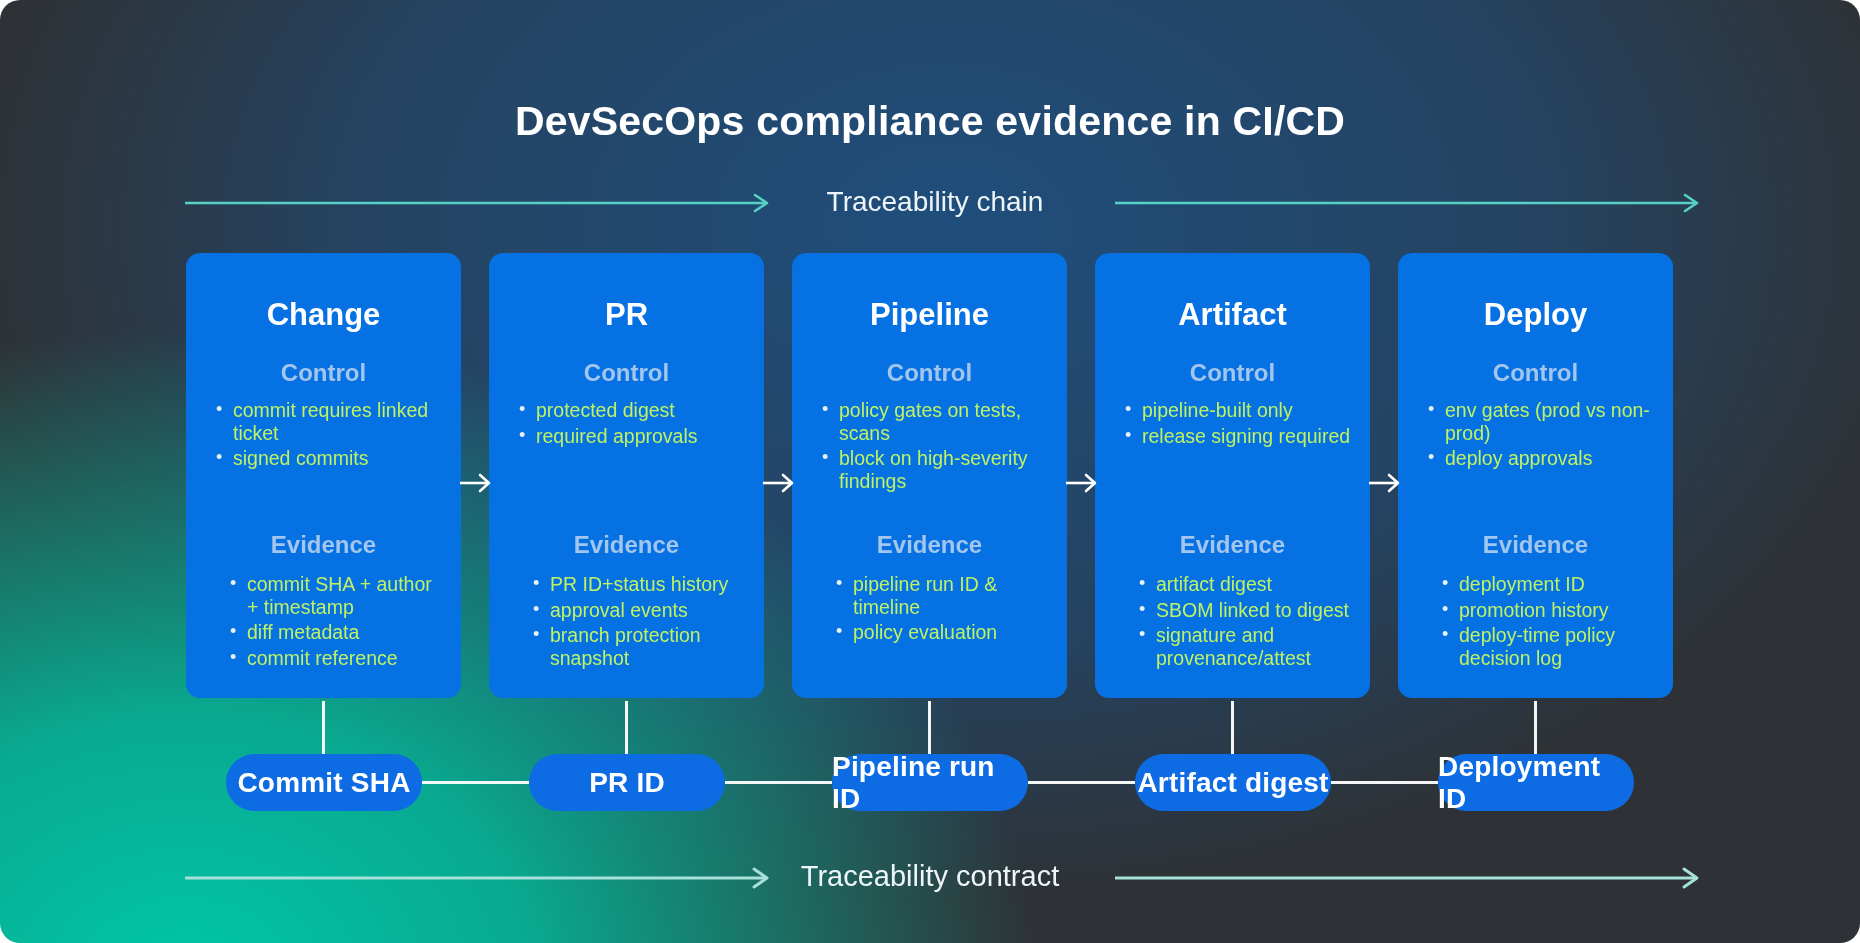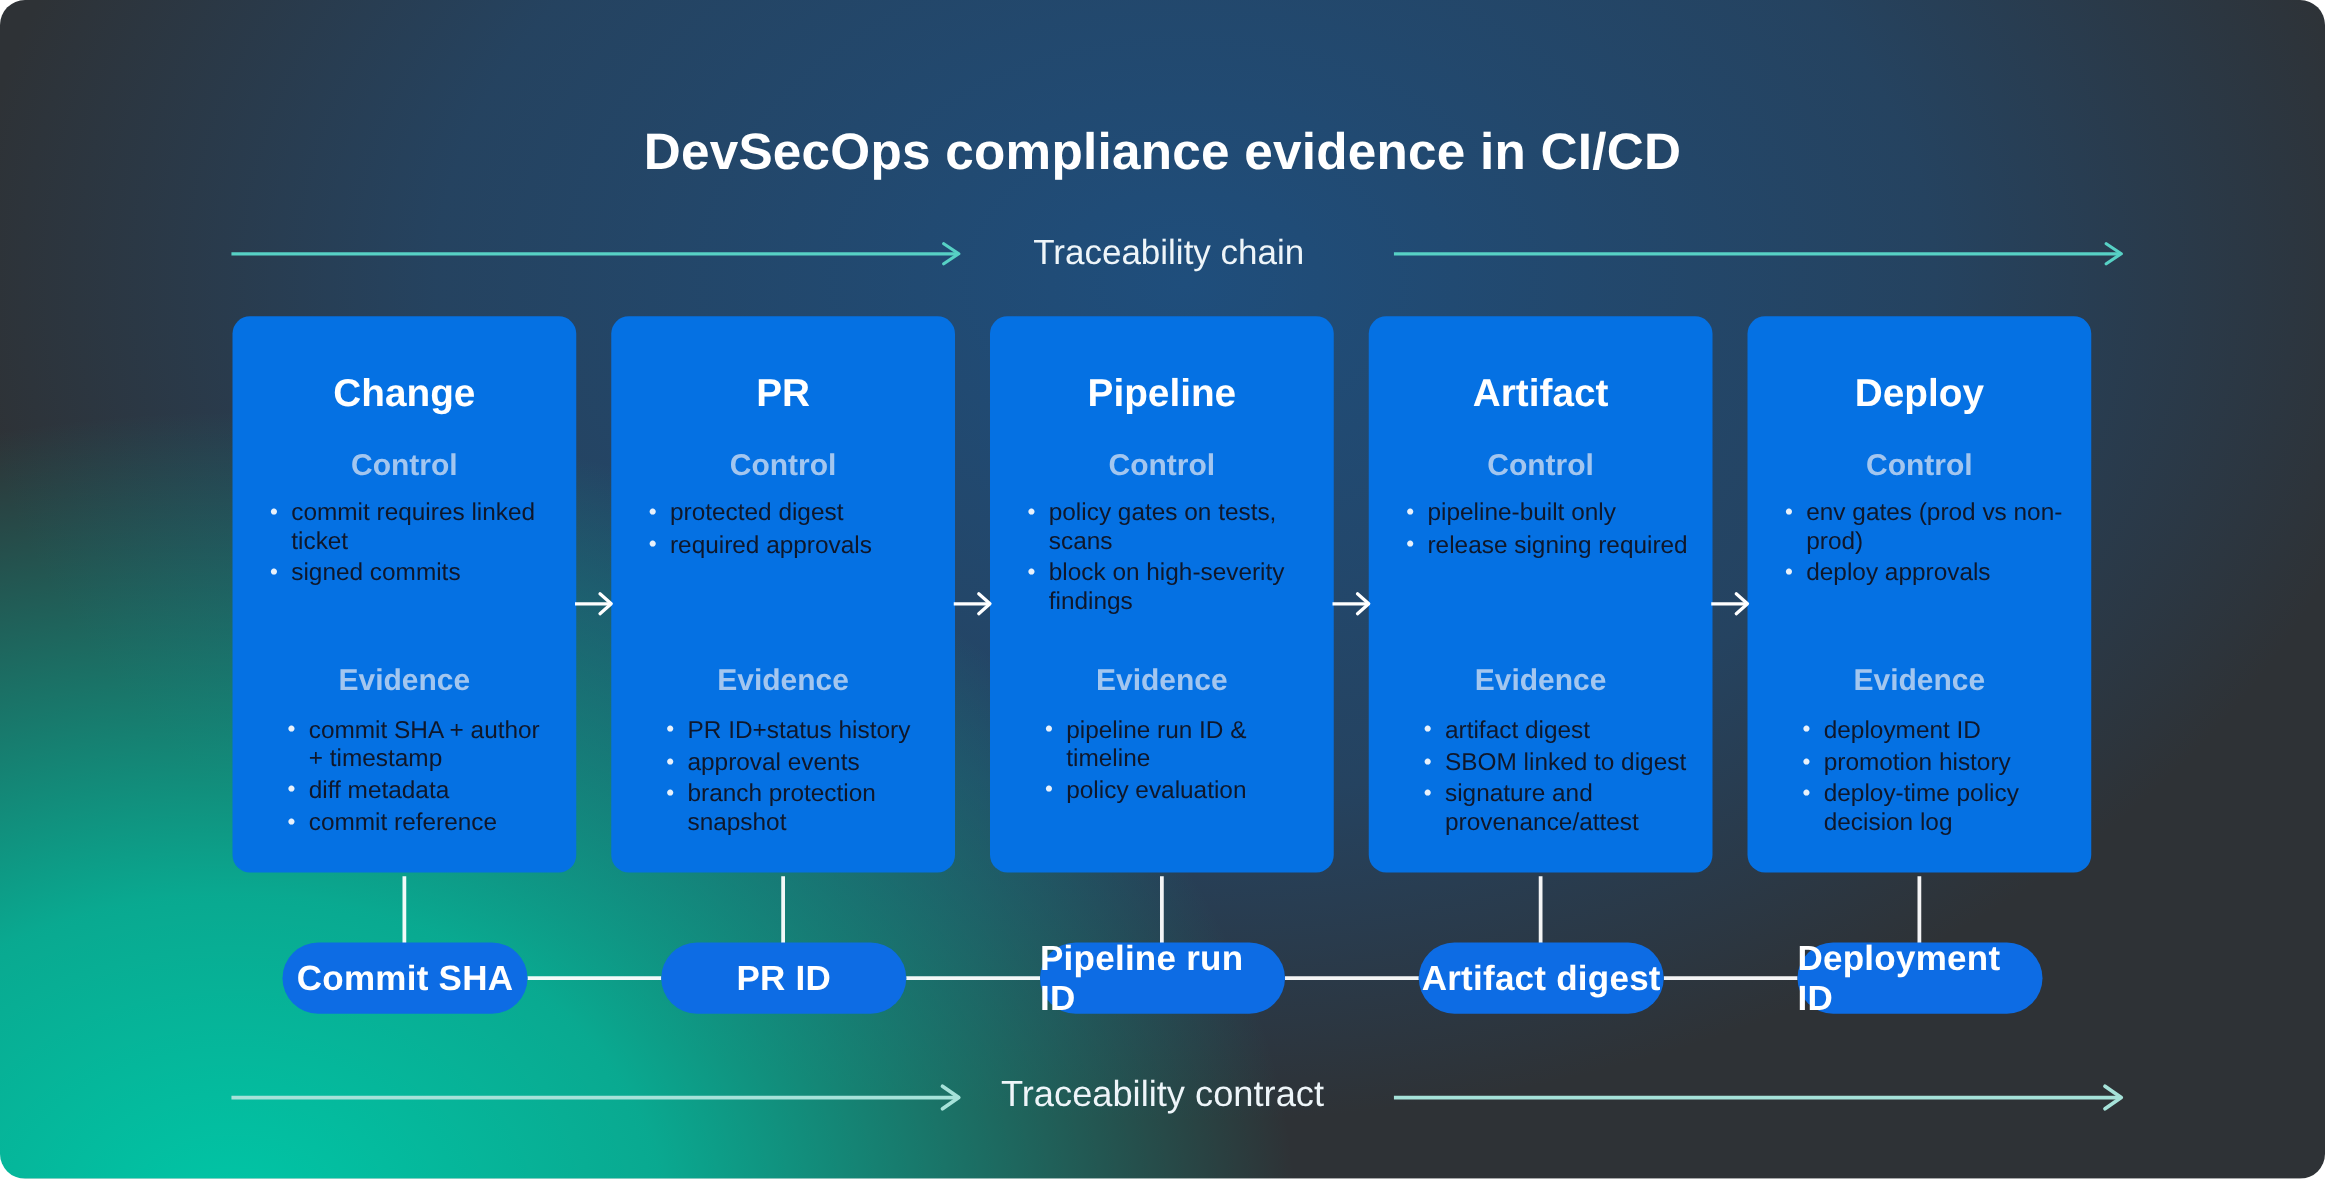--- a/index.html
+++ b/index.html
@@ -30,21 +30,21 @@
   .card-title {
     margin:44px 0 0; text-align:center; color:#ffffff;
     font-size:31px; font-weight:700;
   }
   .section-h {
     margin:26px 0 0; text-align:center; color:#a3c6ef;
     font-size:24px; font-weight:700;
   }
   .bullets {
     list-style:none; margin:12px 0 0; padding:0 14px 0 30px;
-    color:#0f172a; font-size:19.5px; line-height:22.5px;
+    color:#bef264; font-size:19.5px; line-height:22.5px;
   }
   .bullets.control { height:106px; }
   .bullets.evidence { margin-top:14px;padding-left:44px; }
   .bullets li { position:relative; padding-left:17px; margin-bottom:3px; }
   .bullets li::before {
     content:"\2022"; position:absolute; left:0; top:-1px; font-size:18px; color:#e8f1fb;
   }
   .gap-arrow { position:absolute; top:470px; }
   .v-connector {
     position:absolute; top:701px; width:3px; height:54px; background:rgba(255,255,255,0.95);

